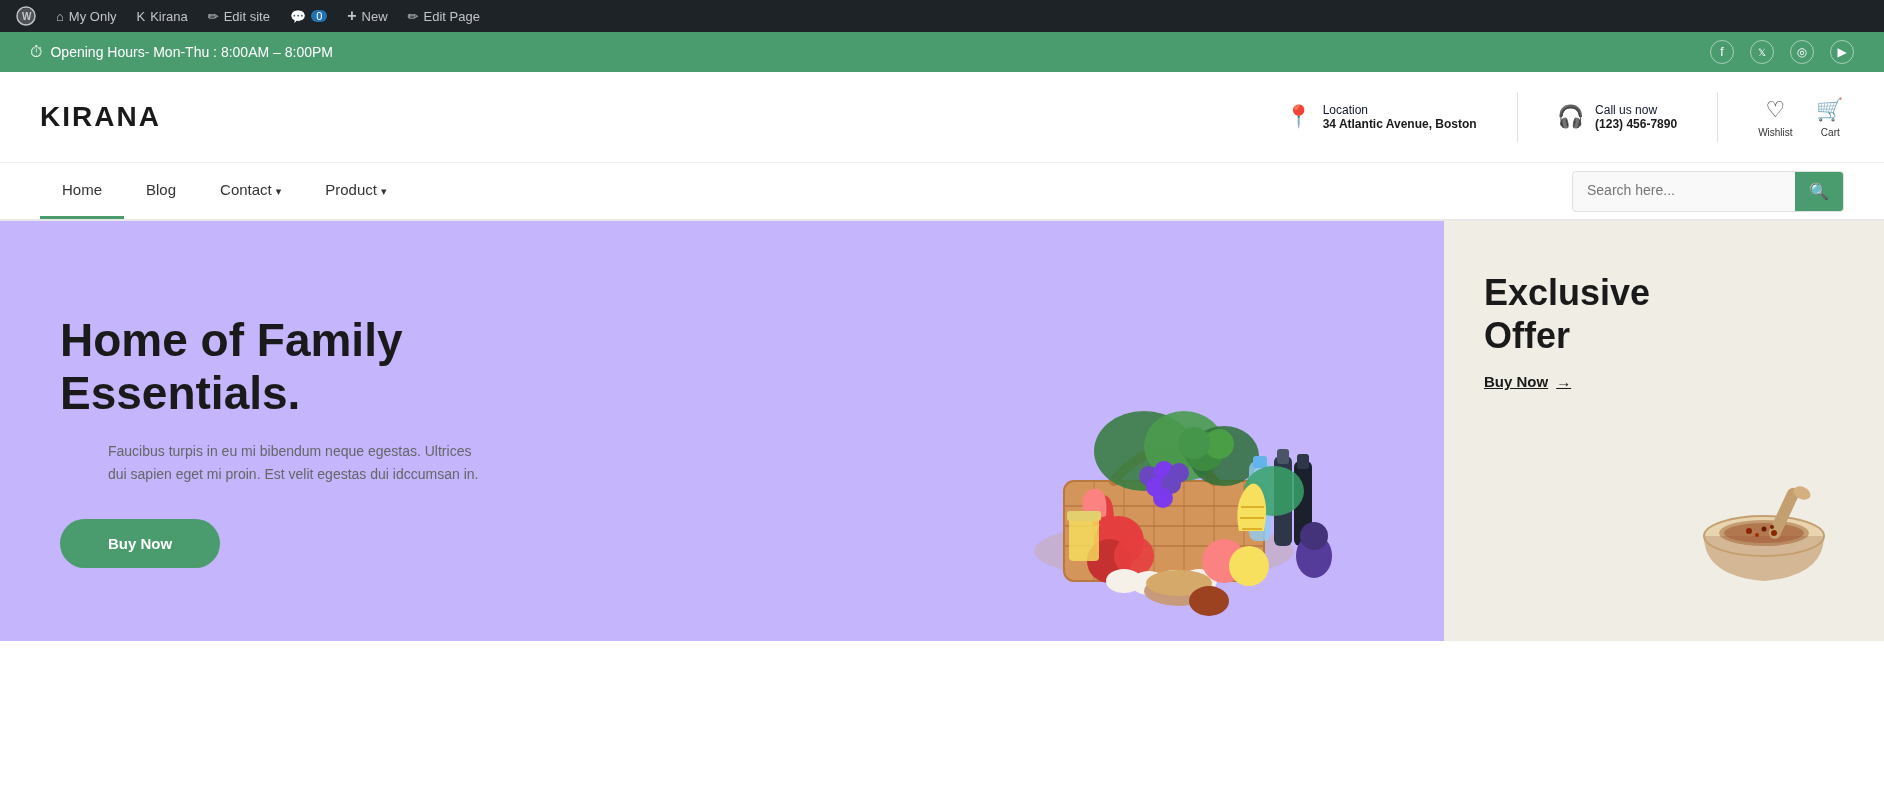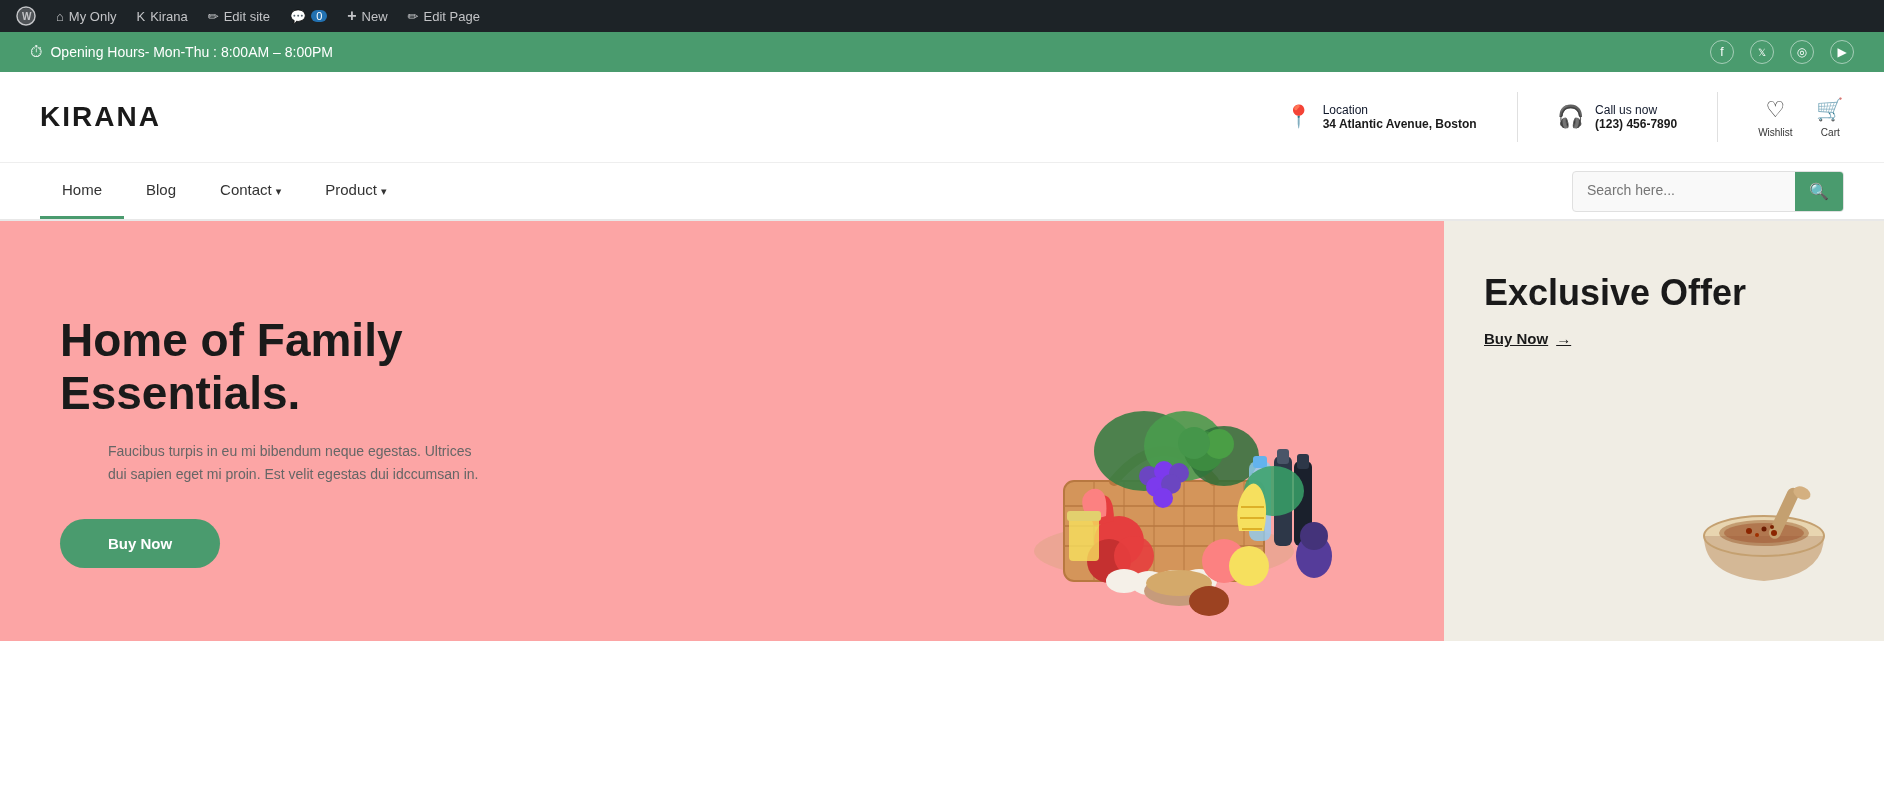--- a/index.html
+++ b/index.html
@@ -180,21 +180,21 @@
       font-size: 16px;
     }
 
     
     .hero {
       display: flex;
       min-height: 420px;
     }
     .hero-main {
       flex: 0 0 calc(100% - 440px);
-      background: #fca5a5;
+      background: #c4b5fd;
       padding: 60px 60px 40px 60px;
       display: flex;
       flex-direction: column;
       justify-content: center;
       position: relative;
       overflow: hidden;
     }
     .hero-text {
       max-width: 450px;
       z-index: 2;
@@ -232,21 +232,21 @@
       width: 400px;
       height: 380px;
     }
 
     
     .hero-right {
       flex: 0 0 440px;
       background: #f0ede4;
       padding: 50px 40px;
       display: flex;
-      flex-direction: column;
+      flex-direction: row;
       justify-content: space-between;
     }
     .offer-title {
       font-size: 36px;
       font-weight: 800;
       color: #1a1a1a;
       margin-bottom: 16px;
       line-height: 1.2;
     }
     .offer-desc {

